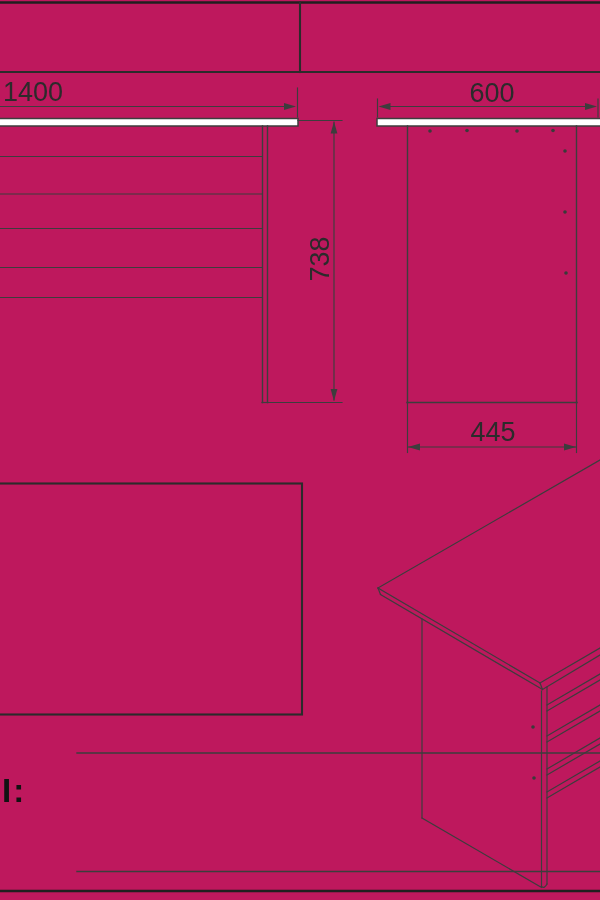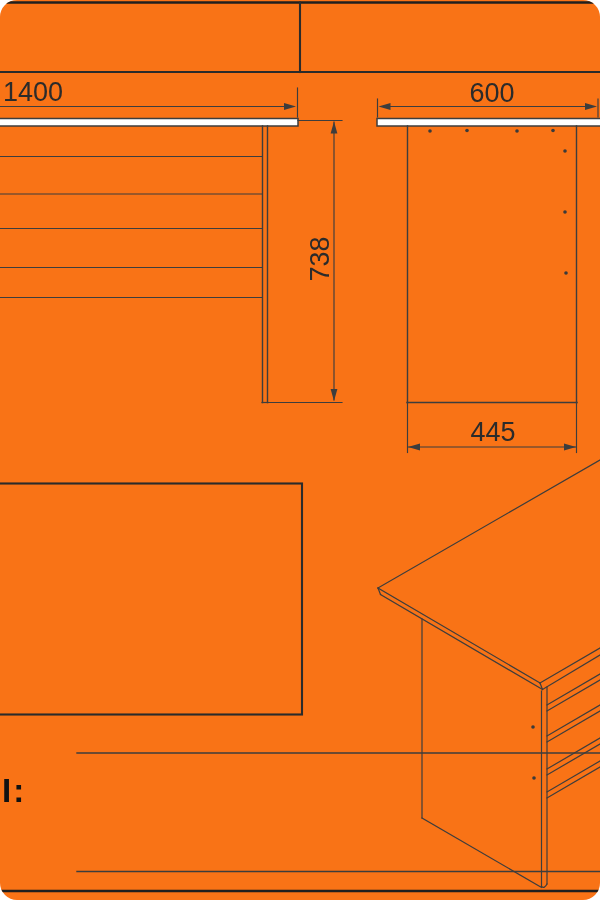--- a/index.html
+++ b/index.html
@@ -1,16 +1,16 @@
 <!DOCTYPE html>
 <html><head>
 <meta charset="utf-8">
 <style>
   html,body{margin:0;padding:0;background:#ffffff;}
-  .page{position:relative;width:600px;height:900px;background:#f97316;overflow:hidden;border-radius:17px;}
+  .page{position:relative;width:600px;height:900px;background:#be185d;overflow:hidden;}
   svg{display:block;}
   .ln{stroke:#3d3d3d;stroke-width:1.4;fill:none;stroke-linecap:square;}
   .ln2{stroke:#3d3d3d;stroke-width:1.2;fill:none;stroke-linecap:square;}
   .slab{stroke:#3d3d3d;stroke-width:1.5;fill:#ffffff;}
   .bd{stroke:#1f1f1f;stroke-width:2.4;fill:none;stroke-linecap:square;}
   .bd2{stroke:#2b2b2b;stroke-width:2.1;fill:none;stroke-linecap:square;}
   .dim{stroke:#3d3d3d;stroke-width:1.15;fill:none;stroke-linecap:square;}
   .arr{fill:#3d3d3d;stroke:none;}
   .dot{fill:#3a3a3a;stroke:none;}
   text{font-family:"Liberation Sans","DejaVu Sans",sans-serif;fill:#2b2b2b;}

